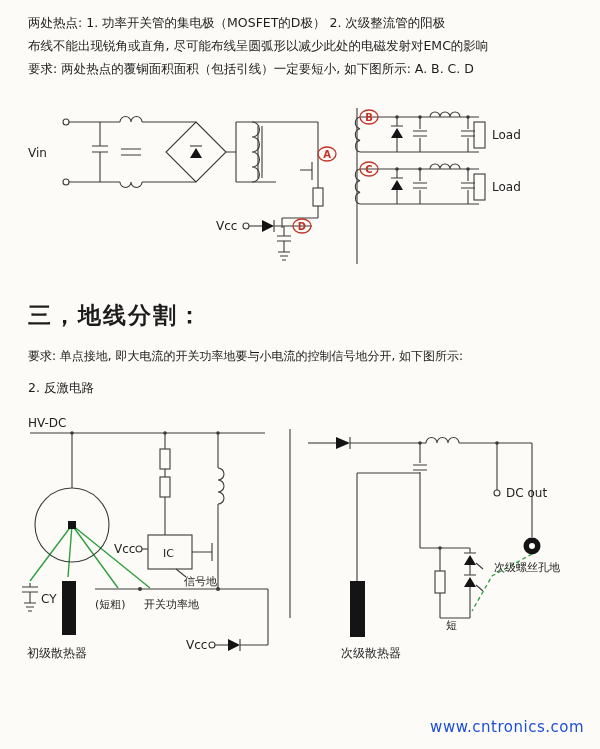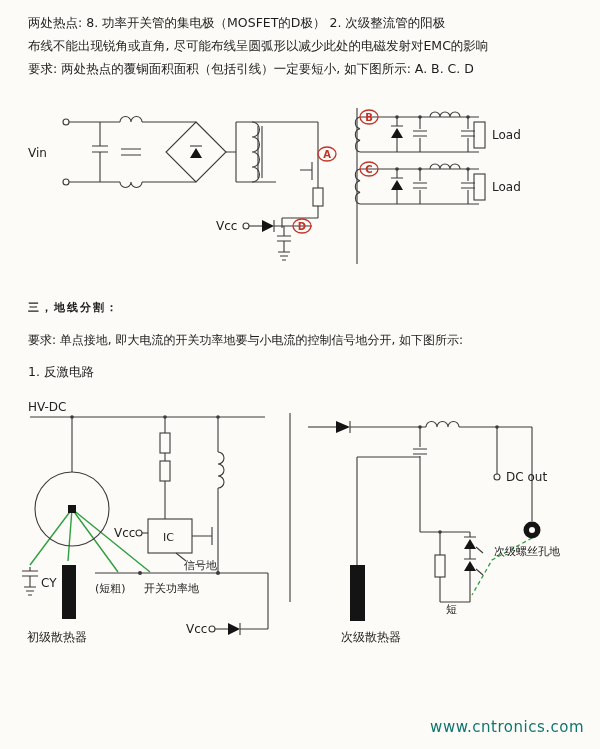--- a/index.html
+++ b/index.html
@@ -4,49 +4,49 @@
 <style>
   html,body { margin:0; padding:0; background:#e9e7e2; }
   .page {
     position:relative; width:600px; height:749px; margin:0 auto;
     background:#fcfbf7; overflow:hidden;
     font-family:"DejaVu Sans","Liberation Sans",sans-serif;
     color:#1c1c1c;
   }
   .intro { padding:11px 12px 0 28px; font-size:12.5px; line-height:23px; }
   .intro div { white-space:nowrap; }
-  .heading { margin:32px 0 0 28px; font-size:11px; font-weight:bold; letter-spacing:2px; }
+  .heading { margin:32px 0 0 28px; font-size:23px; font-weight:bold; letter-spacing:2px; }
   .req { margin:17px 0 0 28px; font-size:12px; white-space:nowrap; }
   .sub { margin:15px 0 0 28px; font-size:12.5px; }
   svg.diagram { display:block; }
   svg.top { margin-top:24px; }
   svg.bottom { margin-top:16px; }
 
   .w   { stroke:#3b3b3b; stroke-width:1.1; fill:none; }
   .blk { fill:#141414; stroke:none; }
   .dot { fill:#3b3b3b; stroke:none; }
   .grn  { stroke:#2f9e3f; stroke-width:1.4; fill:none; }
   .grnd { stroke:#2f9e3f; stroke-width:1.3; fill:none; stroke-dasharray:4 3; }
   .hot  { stroke:#c23227; stroke-width:1.3; fill:none; }
   .hott { fill:#c23227; font:bold 10px "DejaVu Sans",sans-serif; text-anchor:middle; }
   .t  { fill:#222; font:12px "DejaVu Sans",sans-serif; }
   .ts { fill:#222; font:11px "DejaVu Sans",sans-serif; }
 
   .watermark {
     position:absolute; right:16px; bottom:13px;
-    color:#0f766e; font-size:15px; letter-spacing:0.5px;
+    color:#1d4ed8; font-size:15px; letter-spacing:0.5px;
   }
 </style>
 </head>
 <body>
 
 <div class="page">
 
   <div class="intro">
-    <div>两处热点: 8. 功率开关管的集电极（MOSFET的D极） 2. 次级整流管的阳极</div>
+    <div>两处热点: 1. 功率开关管的集电极（MOSFET的D极） 2. 次级整流管的阳极</div>
     <div>布线不能出现锐角或直角, 尽可能布线呈圆弧形以减少此处的电磁发射对EMC的影响</div>
     <div>要求: 两处热点的覆铜面积面积（包括引线）一定要短小, 如下图所示: A. B. C. D</div>
   </div>
 
   <svg class="diagram top" width="600" height="164" viewBox="0 0 600 164">
 
     <g class="w">
       <circle cx="66" cy="18" r="3"></circle>
         <circle cx="66" cy="78" r="3"></circle>
       <path d="M69,18 H100 M69,78 H100"></path>
@@ -129,21 +129,21 @@
     </g>
 
     <text class="t" x="28" y="53">Vin</text>
     <text class="t" x="216" y="126">Vcc</text>
     <text class="t" x="492" y="35">Load</text>
     <text class="t" x="492" y="87">Load</text>
   </svg>
 
   <div class="heading">三，地线分割：</div>
   <div class="req">要求: 单点接地, 即大电流的开关功率地要与小电流的控制信号地分开, 如下图所示:</div>
-  <div class="sub">1. 反激电路</div>
+  <div class="sub">2. 反激电路</div>
 
   <svg class="diagram bottom" width="600" height="285" viewBox="0 0 600 285">
 
     <g class="grn">
       <path d="M72,112 L30,168 M72,112 L68,164 M72,112 L118,175 M72,112 L150,175"></path>
     </g>
     <g class="w">
       <path d="M30,20 H265"></path>
       <path d="M72,20 V75"></path>
       <circle cx="72" cy="112" r="37"></circle>

